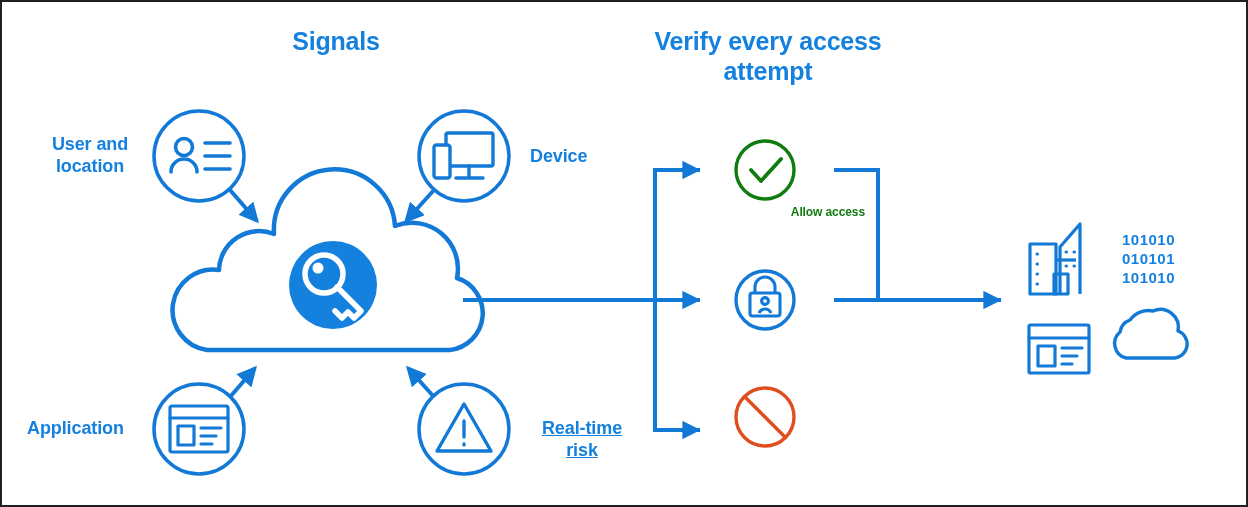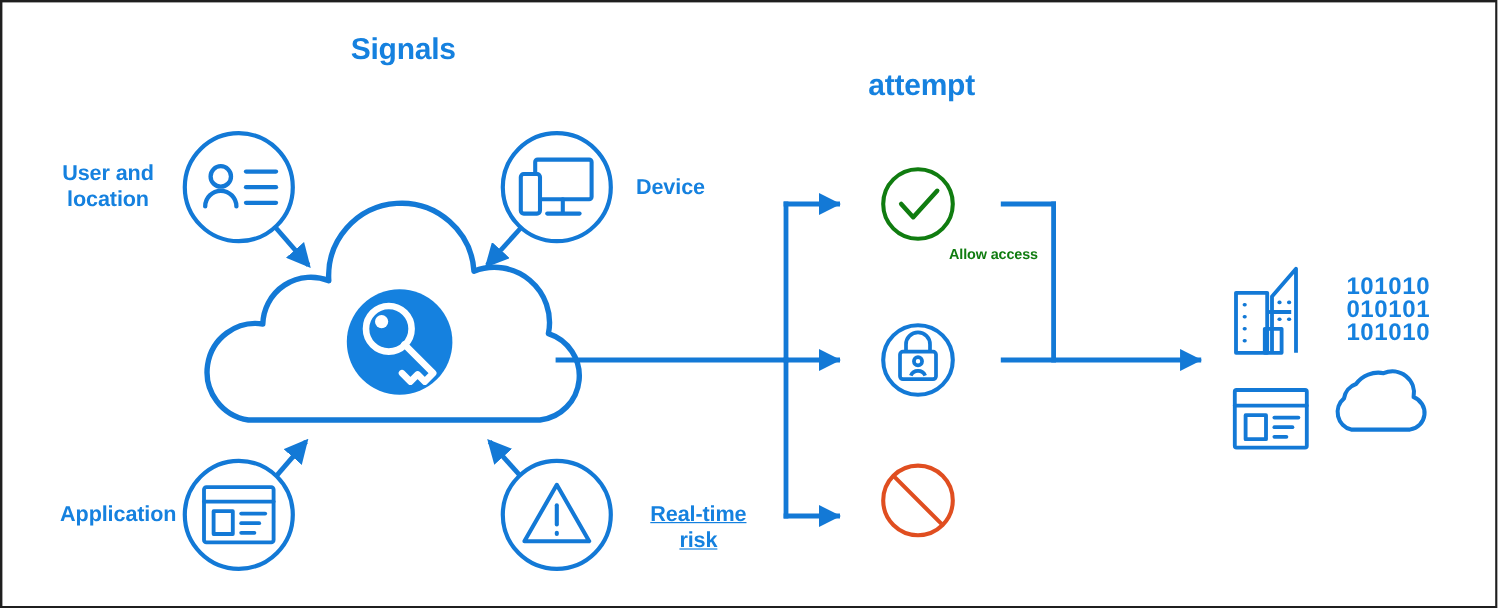--- a/index.html
+++ b/index.html
@@ -58,21 +58,21 @@
   .branch-label.block { color: #E04E20; }
 </style>
 </head>
 <body>
 
 <div id="diagram">
 
   <div class="col-title" style="left:234px; top:24px; width:200px;">Signals</div>
 
   <div class="col-title" style="left:650px; top:24px; width:232px;">
-    <br>
+    <span>Verify every access</span><br>
     <span>attempt</span>
   </div>
 
 
   <svg class="svg-layer" viewBox="0 0 1248 507" xmlns="http://www.w3.org/2000/svg">
 
     <g>
       <path d="M 205 348
                L 448 348
                A 37 37 0 0 0 455 276
@@ -216,34 +216,34 @@
                A 14 14 0 0 0 1176 329
                A 18 18 0 0 0 1151 309
                A 23 23 0 0 0 1128 318
                A 15 15 0 0 0 1118 330
                A 15 15 0 0 0 1124 356 Z" fill="#ffffff" stroke="#1379D6" stroke-width="3.4" stroke-linejoin="round"></path>
     </g>
 
   </svg>
 
   <div style="position:absolute; left:1120px; top:228px; color:#1581DF; font-weight:bold;
-              font-size:20px; line-height:19px; letter-spacing:0.5px; font-family:'Liberation Sans',sans-serif;">
+              font-size:15px; line-height:19px; letter-spacing:0.5px; font-family:'Liberation Sans',sans-serif;">
     <div>101010</div>
     <div>010101</div>
     <div>101010</div>
   </div>
 
   <div class="sig-label" style="left:38px; top:131px; width:100px; text-align:center;">
     <span>User and</span><br>
     <span>location</span>
   </div>
 
   <div class="sig-label" style="left:528px; top:143px; width:110px; text-align:left;">Device</div>
 
-  <div class="sig-label" style="left:25px; top:415px; width:120px; text-align:right;">Application</div>
+  <div class="sig-label" style="left:25px; top:415px; width:120px; text-align:left;">Application</div>
 
   <div class="sig-label" style="left:525px; top:415px; width:110px; text-align:center;text-decoration:underline;">
     <span>Real-time</span><br>
     <span>risk</span>
   </div>
 
   <div class="branch-label allow" style="left:663px; top:200px;">Allow access</div>
 
 
 

